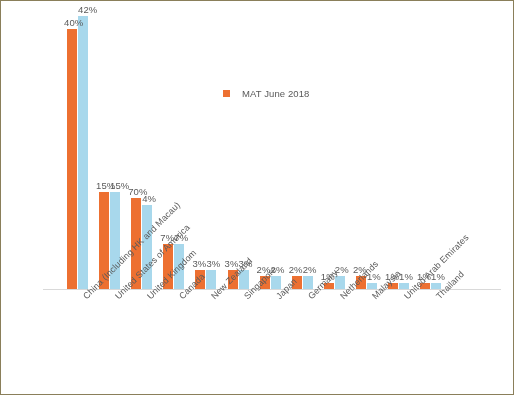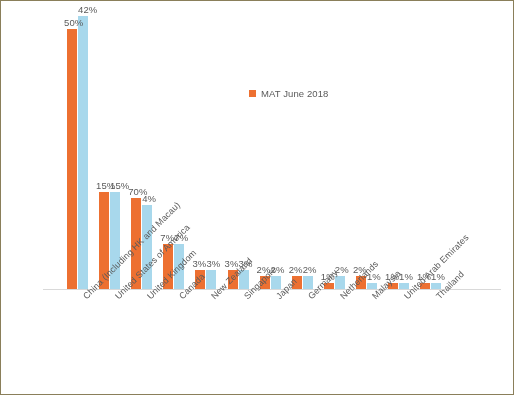--- a/index.html
+++ b/index.html
@@ -39,22 +39,21 @@
     left: 222px;
     top: 87px;
     display: flex;
     align-items: center;
     gap: 26px;
     white-space: nowrap;
   }
   .legend-entry {
     display: flex;
     align-items: center;
-    gap: 5px;
-    margin-left: 26px;
+    gap: 12px;
   }
   .legend-swatch {
     width: 7px;
     height: 7px;
     display: inline-block;
   }
   .legend-label {
     font-size: 9.5px;
     color: #5a5a5a;
     letter-spacing: 0.1px;
@@ -104,21 +103,21 @@
 <div id="chart-frame">
 
   <div id="plot-area">
     <div class="axis-line"></div>
     <div id="bars-layer">
         <div class="bar-group" style="left: 66px; bottom: 107px; height: 273px;">
           <div class="bars" style="height: 273px;">
             <span class="bar" style="height: 260px; background: rgb(237, 112, 49);"></span>
             <span class="bar" style="height: 273px; background: rgb(168, 216, 236);"></span>
           </div>
-          <span class="bar-label s1" style="bottom: 261px;">50%</span>
+          <span class="bar-label s1" style="bottom: 261px;">40%</span>
           <span class="bar-label s2" style="bottom: 274px;">42%</span>
         </div>
         <div class="bar-group" style="left: 98.1px; bottom: 107px; height: 273px; text-align: center;">
           <div class="bars" style="height: 273px;">
             <span class="bar" style="height: 97.5px; background: rgb(237, 112, 49);"></span>
             <span class="bar" style="height: 97.5px; background: rgb(168, 216, 236);"></span>
           </div>
           <span class="bar-label s1" style="bottom: 98.5px;">15%</span>
           <span class="bar-label s2" style="bottom: 98.5px;">15%</span>
         </div>

